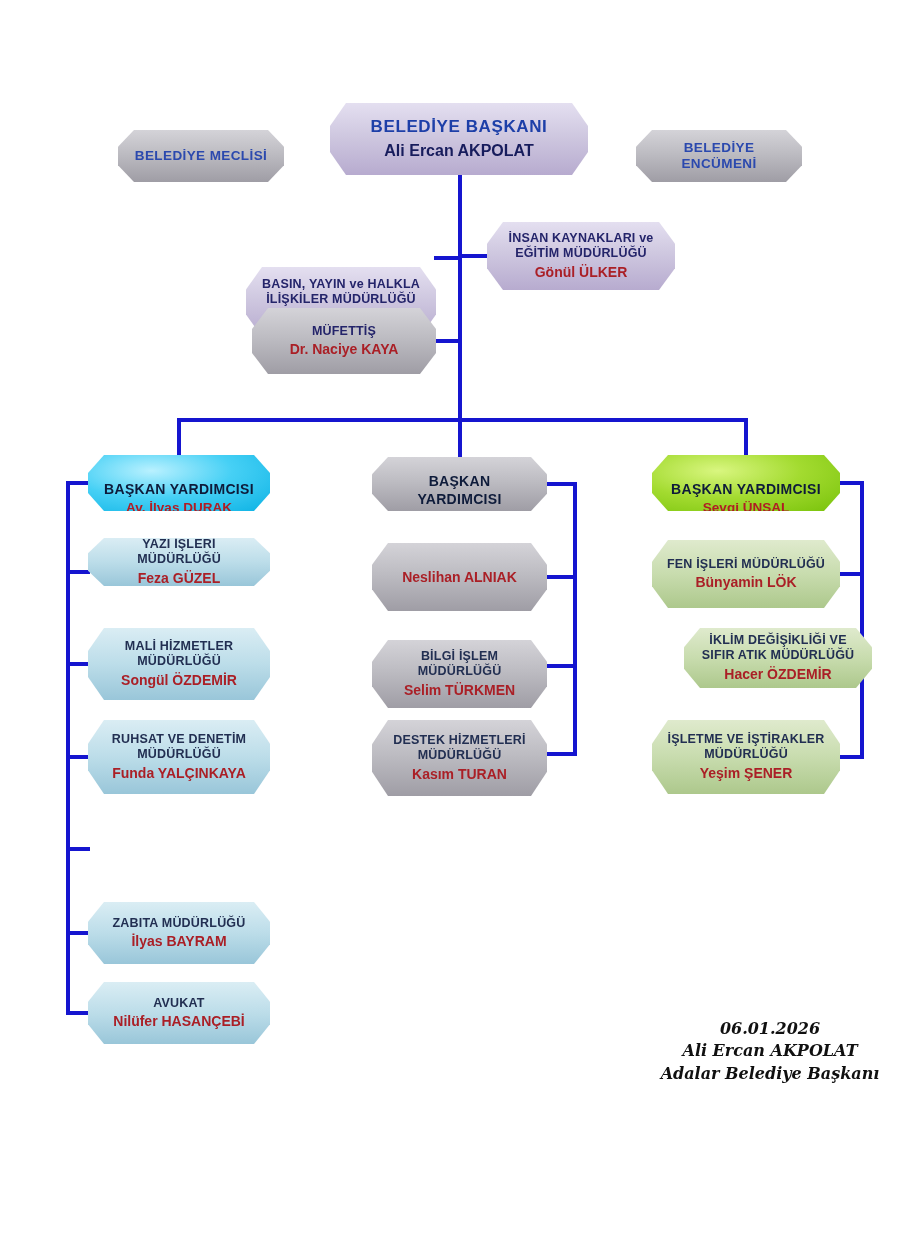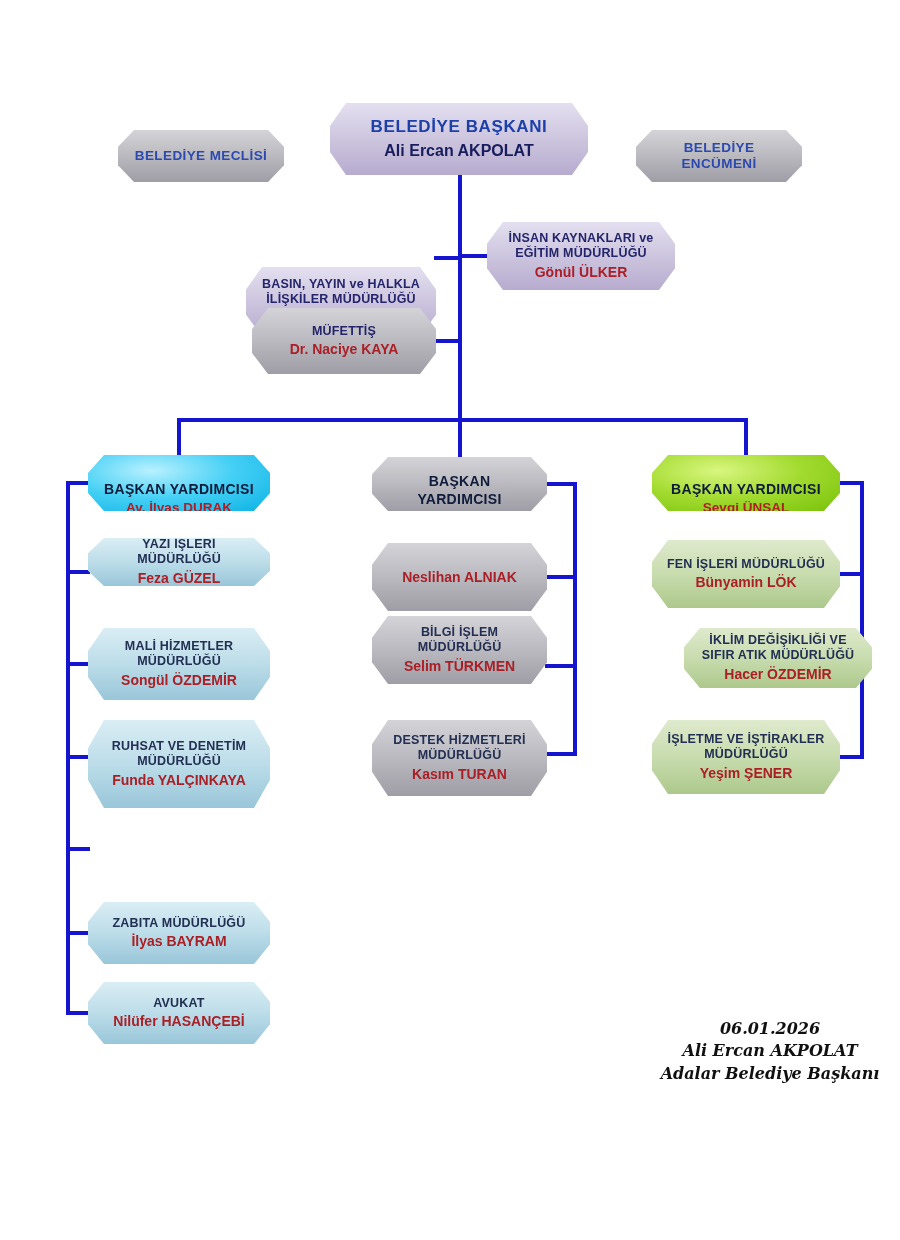--- a/index.html
+++ b/index.html
@@ -94,21 +94,21 @@
   <div class="box bluesub" style="left:88px;top:538px;width:182px;height:48px;">
     <div class="t">YAZI İŞLERİ MÜDÜRLÜĞÜ</div>
     <div class="n">Feza GÜZEL</div>
   </div>
 
   <div class="box bluesub" style="left:88px;top:628px;width:182px;height:72px;">
     <div class="t">MALİ HİZMETLER MÜDÜRLÜĞÜ</div>
     <div class="n">Songül ÖZDEMİR</div>
   </div>
 
-  <div class="box bluesub" style="left:88px;top:720px;width:182px;height:88px;">
+  <div class="box bluesub" style="left:88px;top:720px;width:182px;height:74px;">
     <div class="t">RUHSAT VE DENETİM MÜDÜRLÜĞÜ</div>
     <div class="n">Funda YALÇINKAYA</div>
   </div>
 
 
   <div class="box bluesub" style="left:88px;top:902px;width:182px;height:62px;">
     <div class="t">ZABITA MÜDÜRLÜĞÜ</div>
     <div class="n">İlyas BAYRAM</div>
   </div>
 
@@ -119,21 +119,21 @@
 
   <div class="box gray" style="left:372px;top:457px;width:175px;height:54px;">
     <div class="t head-title">BAŞKAN YARDIMCISI</div>
     <div class="n head-name">Hüseyin YILMAZ</div>
   </div>
 
   <div class="box gray" style="left:372px;top:543px;width:175px;height:68px;">
     <div class="n">Neslihan ALNIAK</div>
   </div>
 
-  <div class="box gray" style="left:372px;top:616px;width:175px;height:68px;">
+  <div class="box gray" style="left:372px;top:640px;width:175px;height:68px;">
     <div class="t">BİLGİ İŞLEM MÜDÜRLÜĞÜ</div>
     <div class="n">Selim TÜRKMEN</div>
   </div>
 
   <div class="box gray" style="left:372px;top:720px;width:175px;height:76px;">
     <div class="t">DESTEK HİZMETLERİ MÜDÜRLÜĞÜ</div>
     <div class="n">Kasım TURAN</div>
   </div>
 
   <div class="box green" style="left:652px;top:455px;width:188px;height:56px;">

